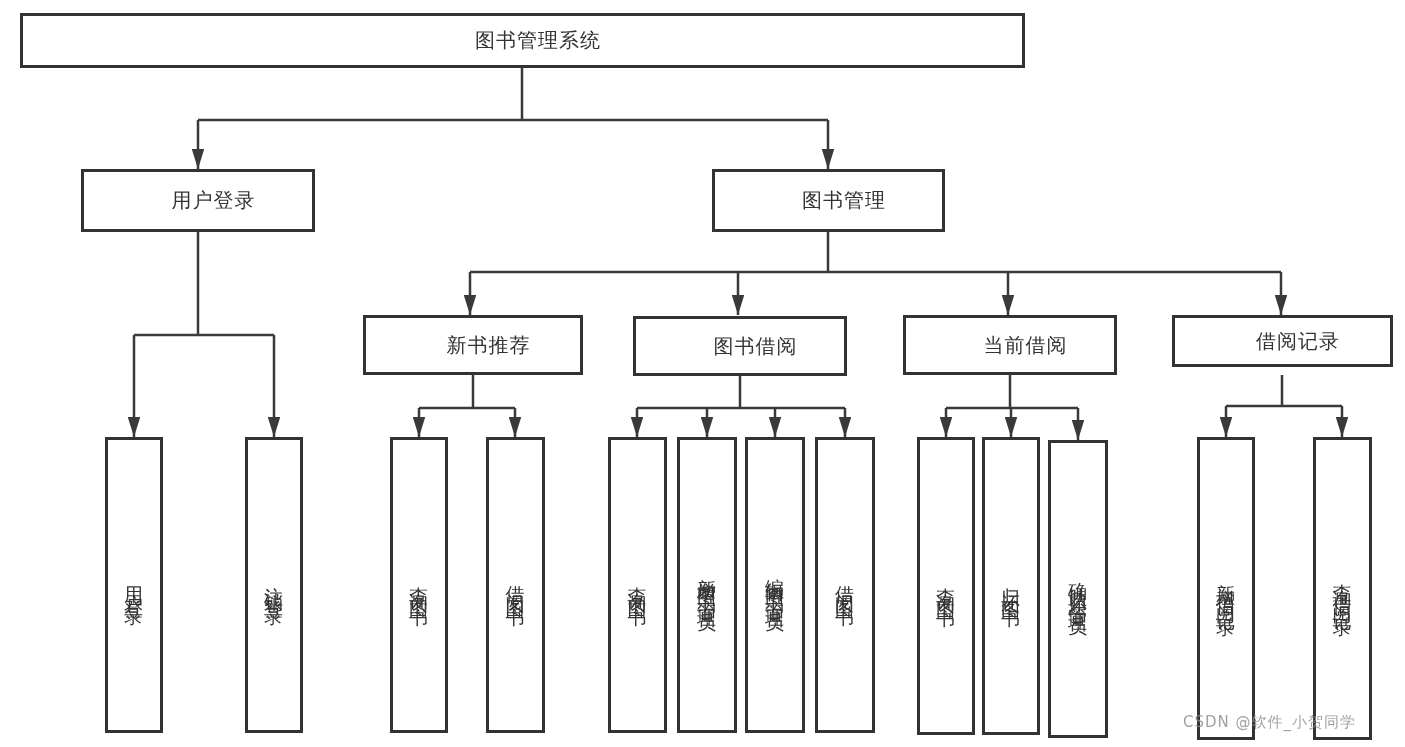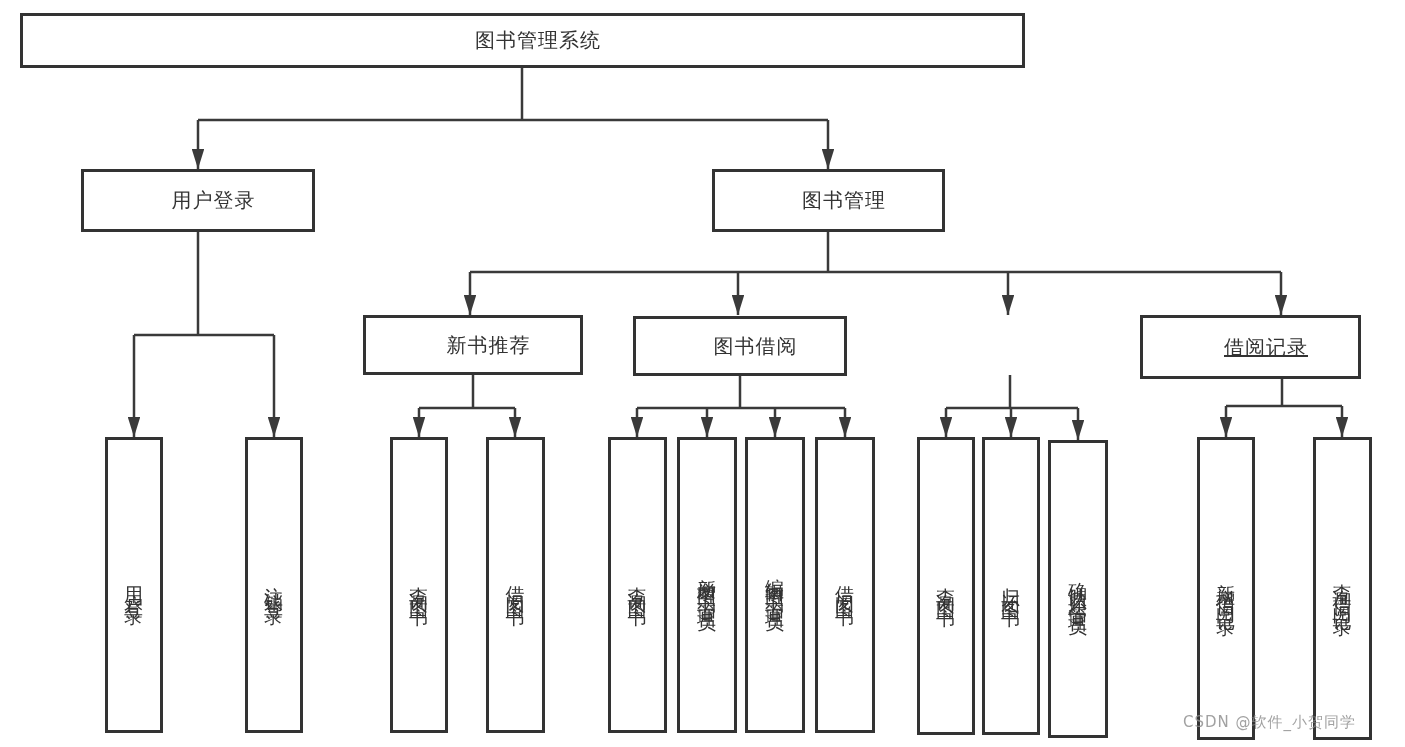--- a/index.html
+++ b/index.html
@@ -113,21 +113,22 @@
     </g>
   </svg>
 
   <div class="node h" style="left:20px; top:13px; width:1005px; height:55px;">图书管理系统</div>
 
   <div class="node h" style="left:81px; top:169px; width:234px; height:63px;">用户登录</div>
   <div class="node h" style="left:363px; top:315px; width:220px; height:60px;">新书推荐</div>
 
   <div class="node h" style="left:712px; top:169px; width:233px; height:63px;">图书管理</div>
   <div class="node h" style="left:633px; top:316px; width:214px; height:60px;">图书借阅</div>
-  <div class="node h" style="left:1140px; top:315px; width:221px; height:64px;text-decoration:underline;">借阅记录</div>
+  <div class="node h" style="left:903px; top:315px; width:214px; height:60px;">当前借阅</div>
+  <div class="node h" style="left:1172px; top:315px; width:221px; height:52px;">借阅记录</div>
 
   <div class="node leaf" style="left:105px; top:437px; width:58px; height:296px;">用户登录</div>
   <div class="node leaf" style="left:245px; top:437px; width:58px; height:296px;">注销登录</div>
 
   <div class="node leaf" style="left:390px; top:437px; width:58px; height:296px;">查询图书</div>
   <div class="node leaf" style="left:486px; top:437px; width:59px; height:296px;">借阅图书</div>
 
   <div class="node leaf" style="left:608px; top:437px; width:59px; height:296px;">查询图书</div>
   <div class="node leaf long" style="left:677px; top:437px; width:60px; height:296px;">新增图书（管理员）</div>
   <div class="node leaf long" style="left:745px; top:437px; width:60px; height:296px;">编辑图书（管理员）</div>

